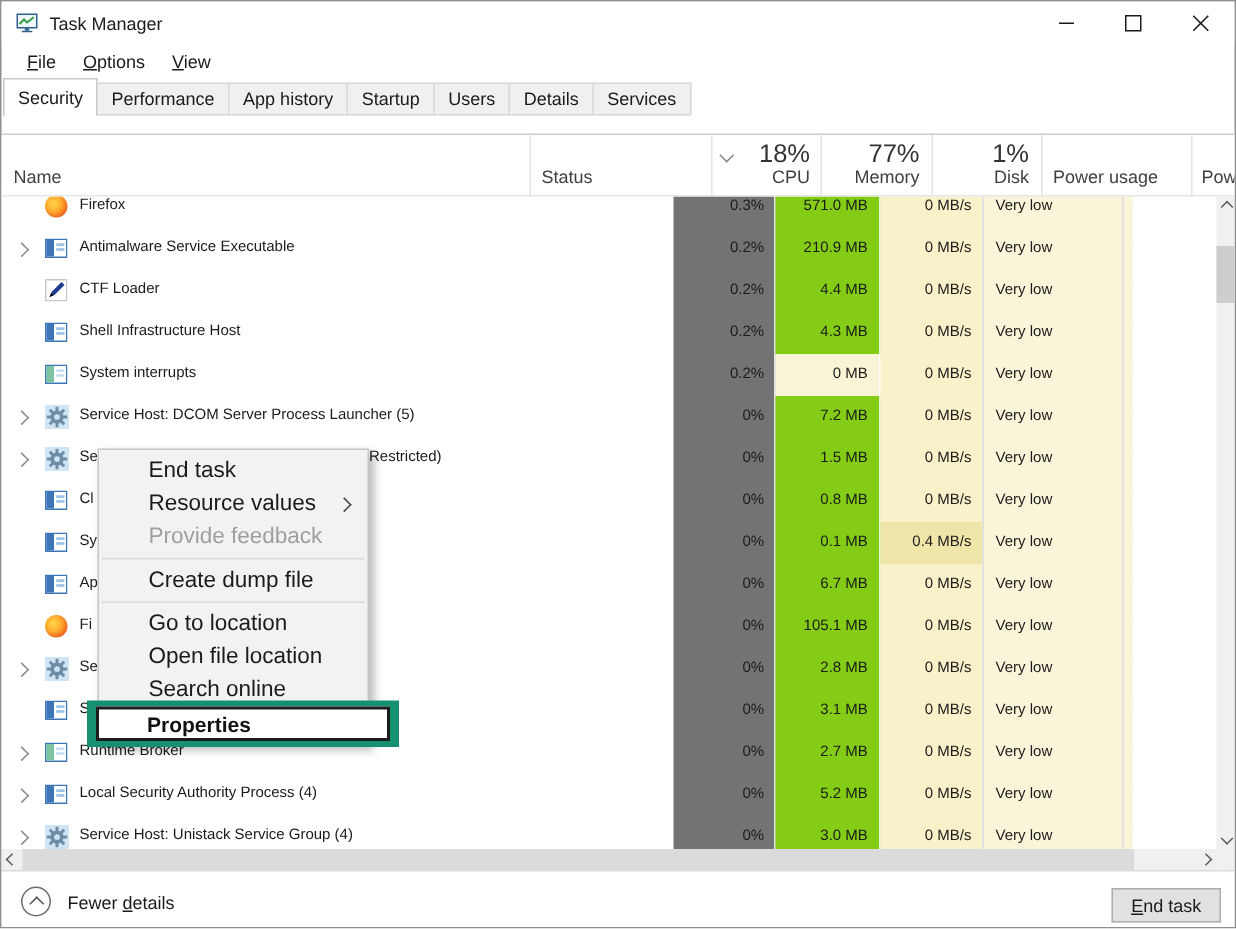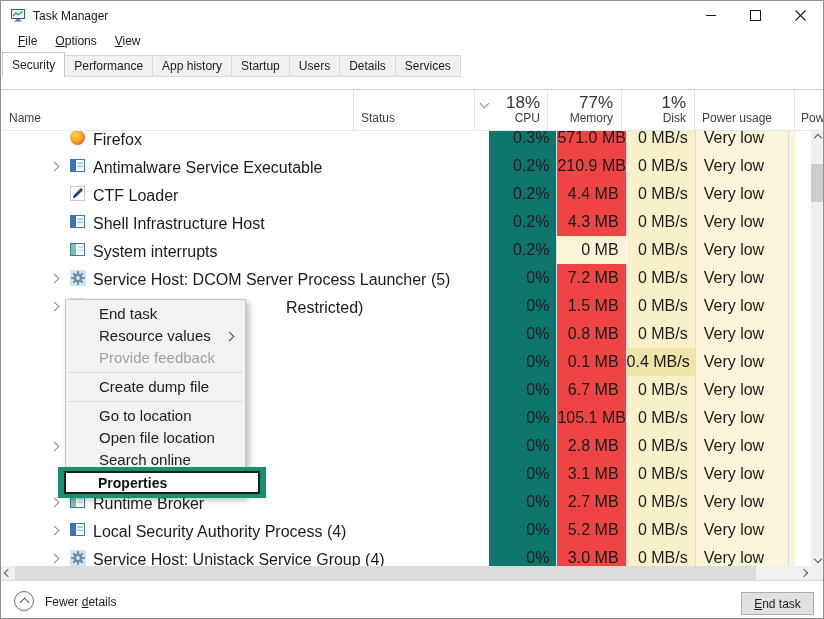--- a/index.html
+++ b/index.html
@@ -23,26 +23,26 @@
   .tab.active{background:#fff;border-color:#c8c8c8;height:25px;padding-top:5px;border-bottom:none;position:relative;z-index:1;}
   
   .theader{position:absolute;top:88px;left:0;width:824px;height:42px;background:#fff;z-index:3;
     border-top:1px solid #cccccc;border-bottom:1px solid #e6e6e6;box-sizing:border-box;}
   .hsep{position:absolute;top:0;bottom:0;width:1px;background:#e3e3e3;}
   .hlabel{position:absolute;bottom:5px;font-size:12px;color:#404040;}
   .hpct{position:absolute;top:3px;font-size:17px;color:#333;text-align:right;}
   .hright{text-align:right;}
   
   .tbody{position:absolute;top:123px;left:0;width:810px;height:442px;overflow:hidden;z-index:1;background:#fff;}
-  .prow{position:relative;height:28px;width:754px;display:flex;font-size:16px;padding-left:40px;}
+  .prow{position:relative;height:28px;width:754px;display:flex;font-size:10px;}
   .c-name{position:relative;width:352px;box-sizing:border-box;}
   .c-status{width:121px;box-sizing:border-box;}
   .cell{box-sizing:border-box;line-height:28px;text-align:right;padding-right:7px;overflow:hidden;white-space:nowrap;}
-  .c-cpu{width:73px;background:#0f766e;border-right:1px solid rgba(255,255,255,.8);margin-left:10px;}
-  .c-mem{width:74px;background:#ef4444;border-right:1px solid rgba(255,255,255,.8);}
+  .c-cpu{width:73px;background:#737373;border-right:1px solid rgba(255,255,255,.8);margin-left:10px;}
+  .c-mem{width:74px;background:#84cc16;border-right:1px solid rgba(255,255,255,.8);}
   .c-mem.light{background:#faf4d6;}
   .c-disk{width:73px;background:#f8f1ca;}
   .c-disk.dark{background:#f0e5a9;}
   .c-pow{width:100px;background:#faf4d8;text-align:left;padding-left:8px;border-left:1px solid #dcdcdc;box-sizing:border-box;line-height:28px;}
   .c-trend{flex:1;background:#faf4d8;text-align:left;padding-left:6px;border-left:1px solid #dcdcdc;box-sizing:border-box;line-height:28px;overflow:hidden;white-space:nowrap;}
   .rchev{position:absolute;left:10px;top:11px;}
   .ricon{position:absolute;left:29px;top:6px;width:16px;height:16px;}
   .rname{position:absolute;left:52px;top:7px;white-space:nowrap;}
   .rsuffix{position:absolute;left:245px;top:7px;white-space:nowrap;}
   

